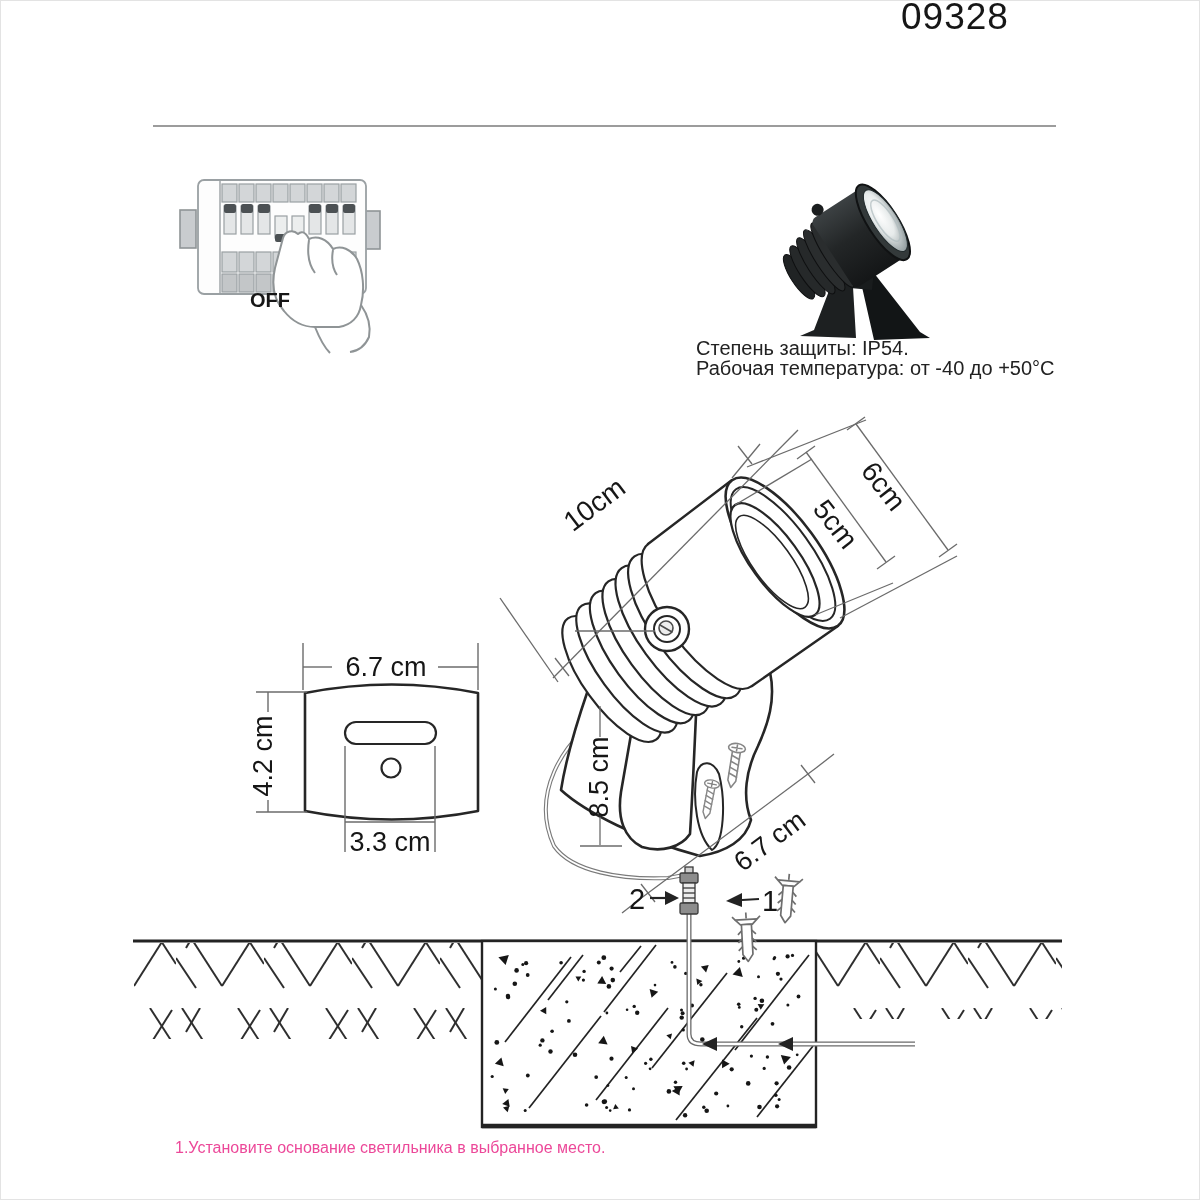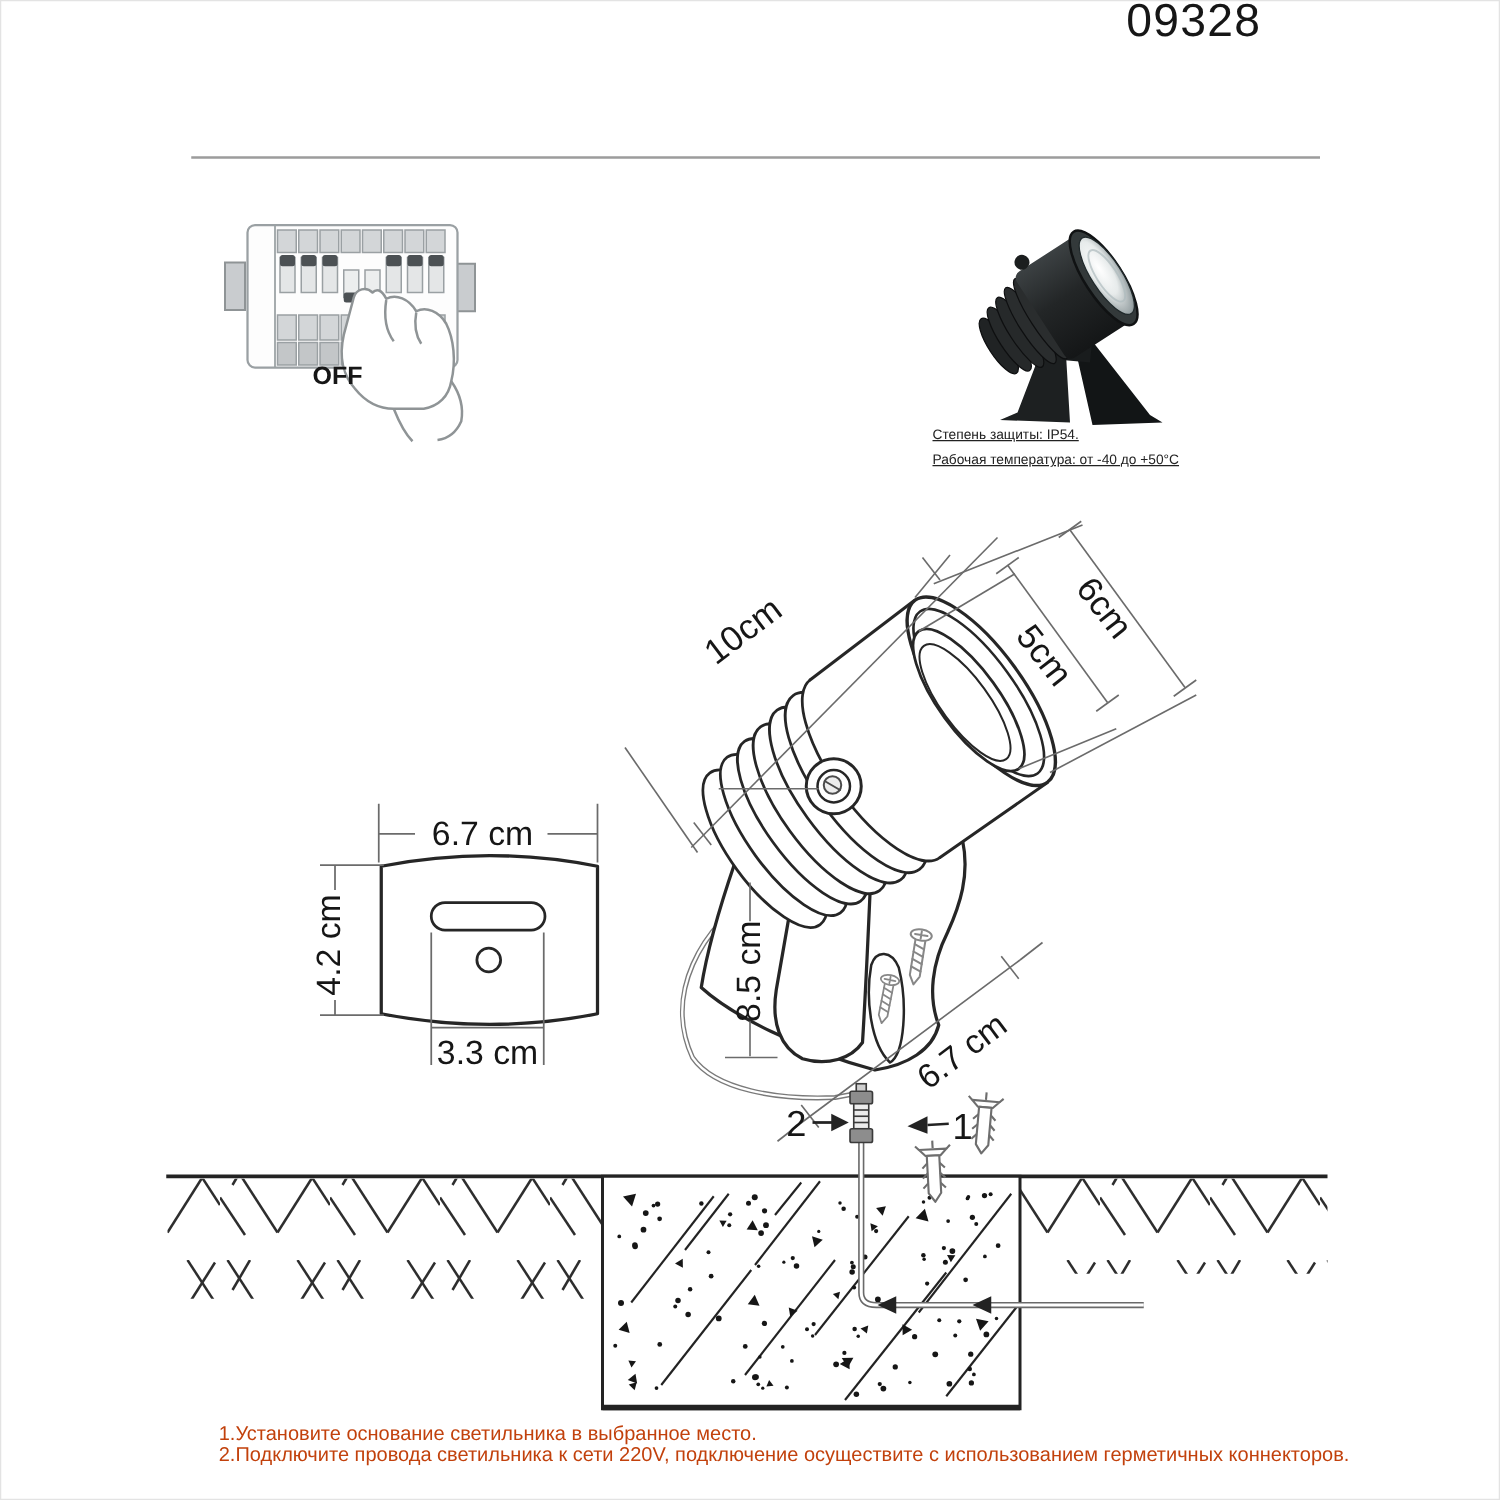--- a/index.html
+++ b/index.html
@@ -1,22 +1,22 @@
 <!DOCTYPE html>
 <html><head>
 <meta charset="utf-8">
 <style>
   html,body{margin:0;padding:0;background:#fff;}
   body{width:1200px;height:1200px;position:relative;overflow:hidden;
        font-family:"Liberation Sans",sans-serif;color:#1a1a1a;}
   .frame{position:absolute;inset:0;border:1px solid #e3e3e3;pointer-events:none;}
   .product-code{position:absolute;left:901px;top:-4px;font-size:37px;letter-spacing:1px;color:#161616;}
   .divider{position:absolute;left:153px;top:125px;width:903px;height:2px;background:#9c9c9c;}
-  .specs{position:absolute;left:746px;top:338px;font-size:11px;line-height:20px;color:#222;text-decoration:underline;}
-  .instructions{position:absolute;left:175px;top:1139px;font-size:16px;line-height:17.4px;color:#c2410c;width:1010px;}
+  .specs{position:absolute;left:696px;top:338px;font-size:20px;line-height:20px;color:#222;}
+  .instructions{position:absolute;left:175px;top:1139px;font-size:16px;line-height:17.4px;color:#ec4899;width:1010px;}
   svg text{font-family:"Liberation Sans",sans-serif;}
   .dimtxt{font-size:27px;fill:#161616;}
   .dimtxt-big{font-size:28px;fill:#161616;}
   .callout{font-size:29px;fill:#161616;}
   .off-label{font-size:20px;font-weight:bold;fill:#161616;}
 </style>
 </head>
 <body>
 
 <div class="frame"></div>
@@ -450,14 +450,13 @@
   </g>
   <g>
     <text class="callout" x="770" y="911" text-anchor="middle">1</text>
     <line x1="742" y1="900" x2="759" y2="899" stroke="#232323" stroke-width="2.2"></line>
     <polygon points="726,901 742,893 742,907" fill="#232323"></polygon>
   </g>
 </svg>
 
 <div class="instructions">
   <div>1.Установите основание светильника в выбранное место.</div>
-  <div>2.Подключите провода светильника к сети 220V, подключение осуществите с использованием герметичных коннекторов.</div>
 </div>
 
 </body></html>

